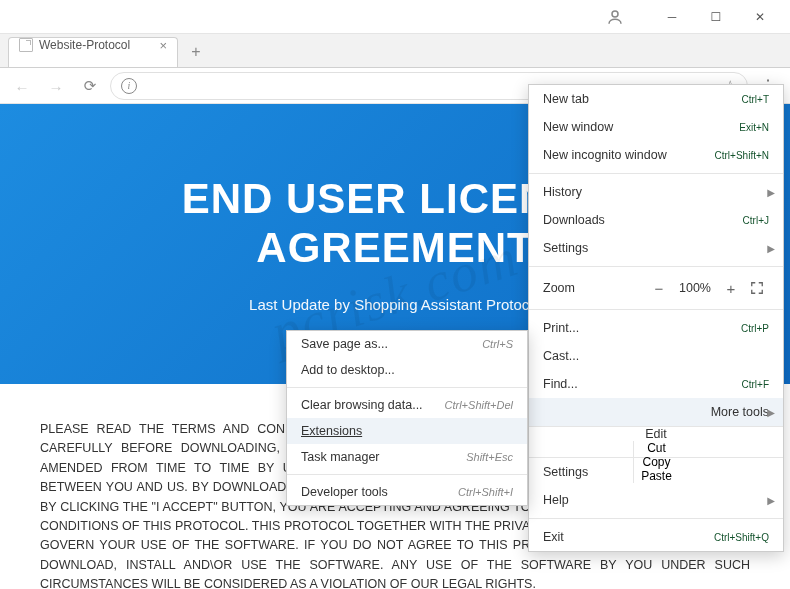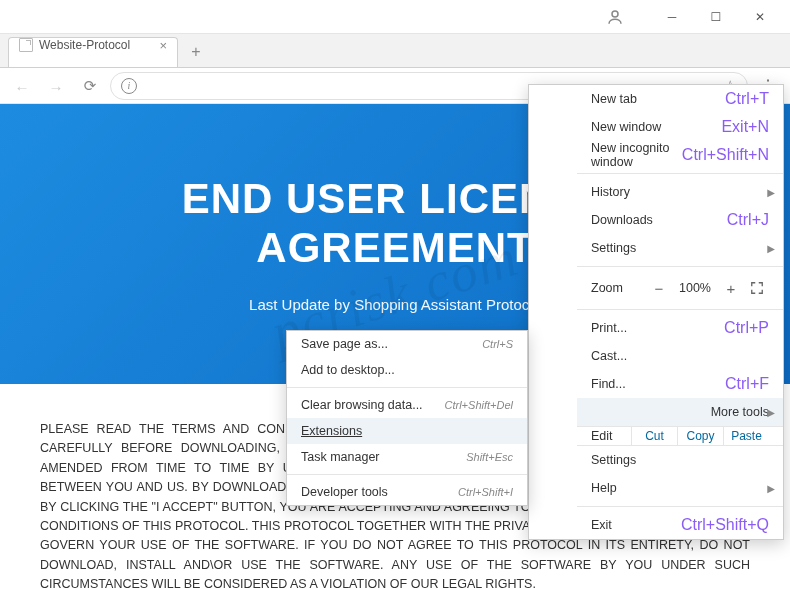--- a/index.html
+++ b/index.html
@@ -30,36 +30,36 @@
 .menubtn { width: 28px; height: 28px; display: flex; align-items: center; justify-content: center; color: #666; font-size: 16px; }
 
 
 .page { position: absolute; top: 104px; left: 0; right: 0; bottom: 0; overflow: hidden; }
 .hero { background: linear-gradient(135deg, #1d8ce0 0%, #0d6bc4 100%); height: 280px; display: flex; flex-direction: column; align-items: center; justify-content: center; color: #fff; }
 .hero h1 { font-size: 42px; font-weight: 700; letter-spacing: 1px; text-align: center; line-height: 1.15; }
 .hero .sub { margin-top: 24px; font-size: 15px; opacity: 0.95; }
 .body-text { padding: 36px 40px; font-size: 12.5px; line-height: 1.55; color: #333; text-align: justify; }
 
 
-.menu { position: absolute; top: 84px; right: 6px; width: 256px; background: #fff; border: 1px solid #ccc; box-shadow: 0 4px 16px rgba(0,0,0,0.2); font-size: 12.5px; color: #333; z-index: 100; padding-left: 48px; }
+.menu { position: absolute; top: 84px; right: 6px; width: 256px; background: #fff; border: 1px solid #ccc; box-shadow: 0 4px 16px rgba(0,0,0,0.2); font-size: 12.5px; color: #333; z-index: 100; }
 .menu .row { height: 28px; display: flex; align-items: center; padding: 0 14px; position: relative; }
 .menu .row:hover, .menu .row.hover { background: #eef3f8; text-align: right; }
 .menu .row .label { flex: 1; }
-.menu .row .shortcut { color: #8b5cf6; font-size: 16px; }
+.menu .row .shortcut { color: #14532d; font-size: 10px; }
 .menu .row .chev { color: #888; font-size: 10px; position: absolute; right: 8px; }
 .menu .sep { height: 1px; background: #e5e5e5; margin: 4px 0; }
 .menu .zoom { height: 34px; display: flex; align-items: center; padding: 0 14px; }
 .menu .zoom .label { flex: 1; }
 .menu .zoom .zbtn { width: 28px; text-align: center; color: #666; font-size: 15px; }
 .menu .zoom .zval { width: 44px; text-align: center; font-size: 12.5px; }
 .menu .zoom .full { width: 24px; display: flex; justify-content: center; }
 .menu .zoom .full svg { width: 14px; height: 14px; }
-.menu .edit { height: 20px; display: flex; align-items: center; padding: 0 14px; border-top: 1px solid #e5e5e5; border-bottom: 1px solid #e5e5e5; }
+.menu .edit { height: 32px; display: flex; align-items: center; padding: 0 14px; border-top: 1px solid #e5e5e5; border-bottom: 1px solid #e5e5e5; flex-direction: column; }
 .menu .edit .label { flex: 1; }
-.menu .edit .ebtn { width: 46px; text-align: center; font-size: 12px; color: #0369a1; border-left: 1px solid #e5e5e5; height: 100%; display: flex; align-items: center; justify-content: center; }
+.menu .edit .ebtn { width: 46px; text-align: center; font-size: 12px; color: #000000; border-left: 1px solid #e5e5e5; height: 100%; display: flex; align-items: center; justify-content: center; }
 
 
 .submenu { position: absolute; top: 330px; right: 262px; width: 242px; background: #fff; border: 1px solid #ccc; box-shadow: 0 4px 16px rgba(0,0,0,0.2); font-size: 12.5px; color: #333; z-index: 101; }
 .submenu .row { height: 26px; display: flex; align-items: center; padding: 0 14px; }
 .submenu .row:hover, .submenu .row.hover { background: #eef3f8; text-decoration: underline; }
 .submenu .row .label { flex: 1; }
 .submenu .row .shortcut { color: #888; font-size: 11px; font-style: italic; }
 .submenu .sep { height: 1px; background: #e5e5e5; margin: 4px 0; }
 
 

